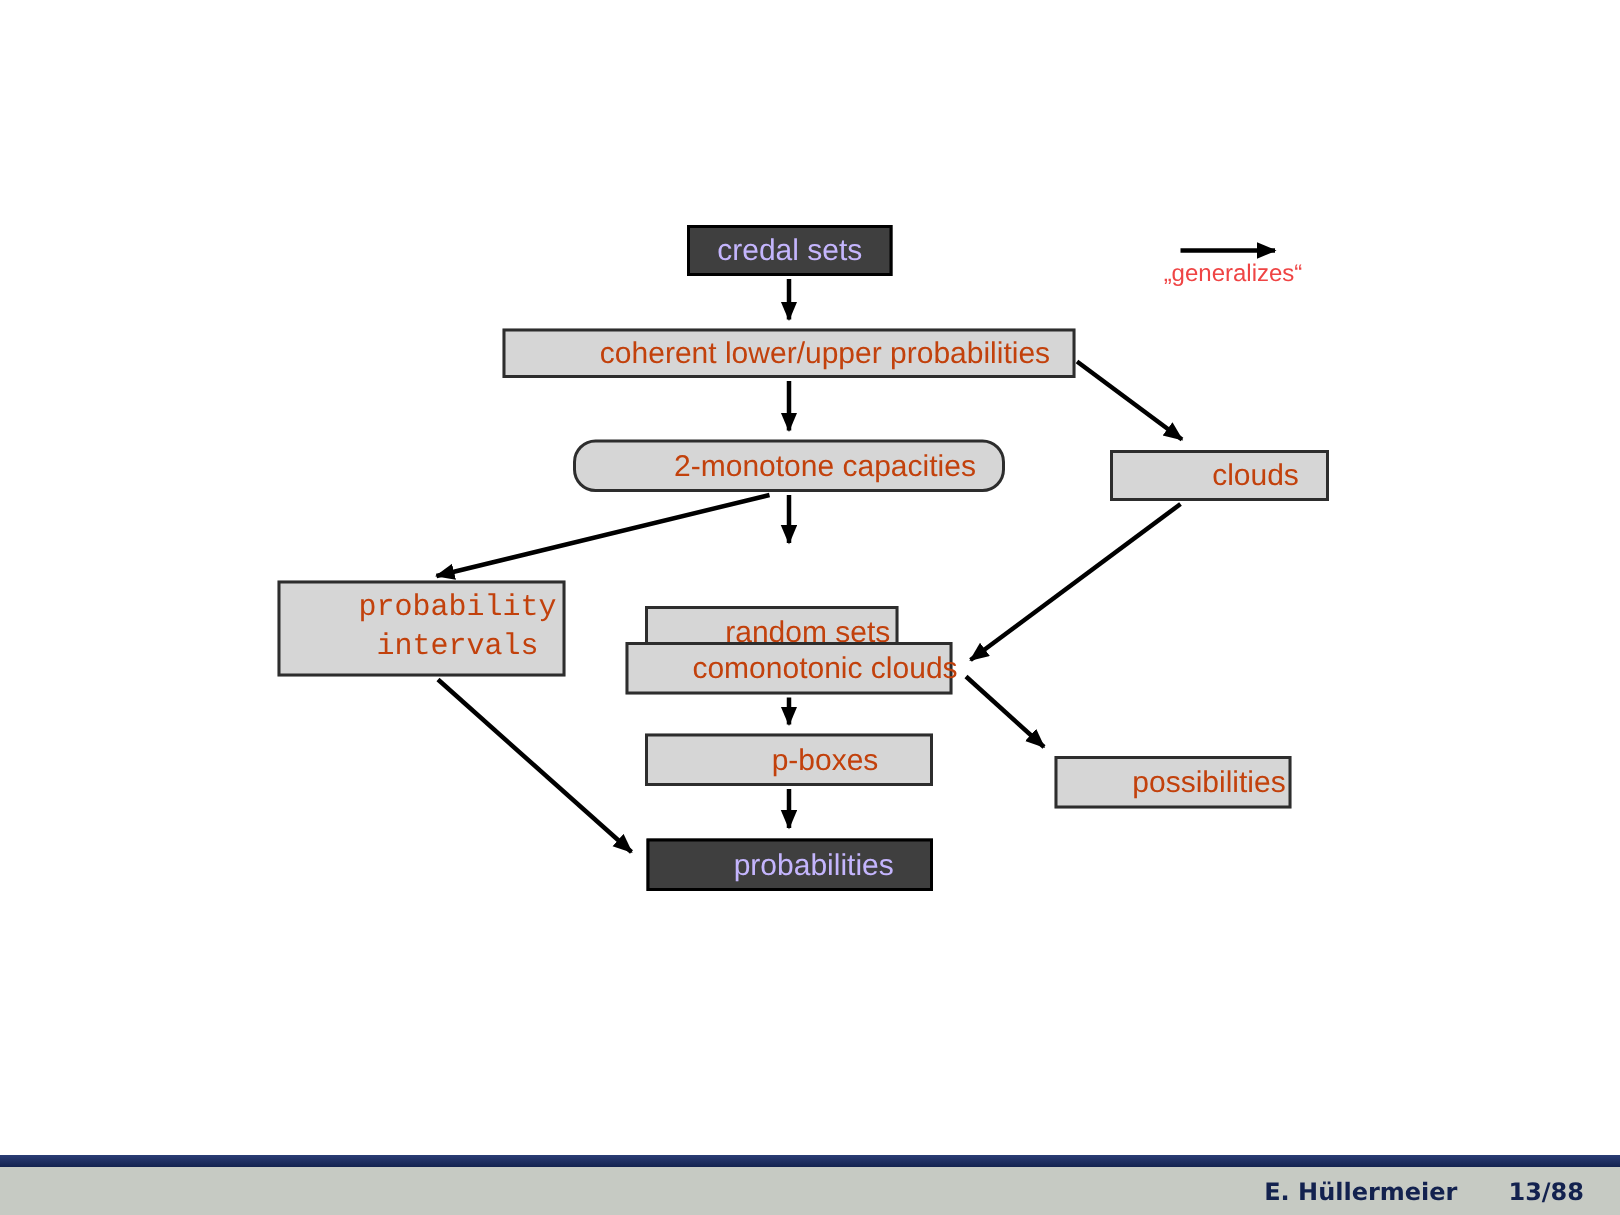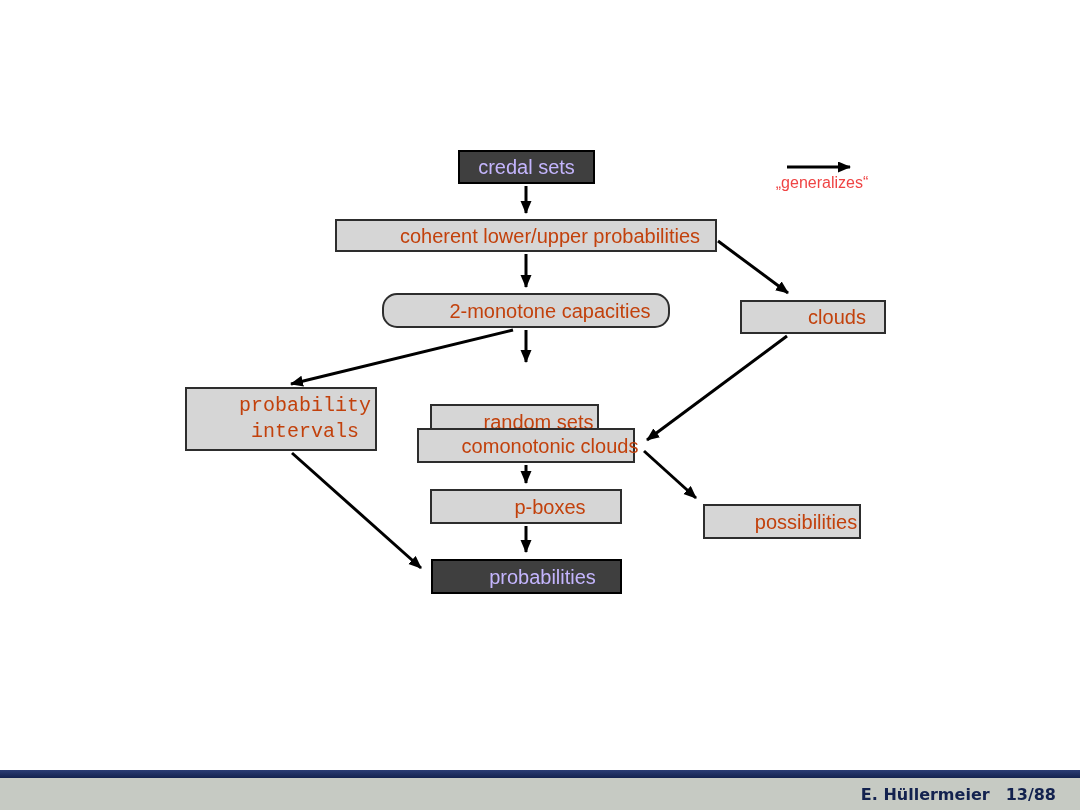--- a/index.html
+++ b/index.html
@@ -79,21 +79,21 @@
   .footer-bar {
     height: 8px;
     background: linear-gradient(var(--footer_bar_hi, #2b3d75), var(--footer_bar_lo, #13224f));
   }
   .footer-strip {
     height: 32px;
     background: var(--footer_bg, #c6cac3);
     display: flex;
     align-items: center;
     justify-content: flex-end;
-    gap: 16px;
+    gap: 34px;
     padding-right: 24px;
     font-family: "DejaVu Sans", sans-serif;
     font-weight: bold;
     font-size: 16px;
     color: var(--footer_text, #13224f);
   }
 </style>
 </head>
 <body>
 

